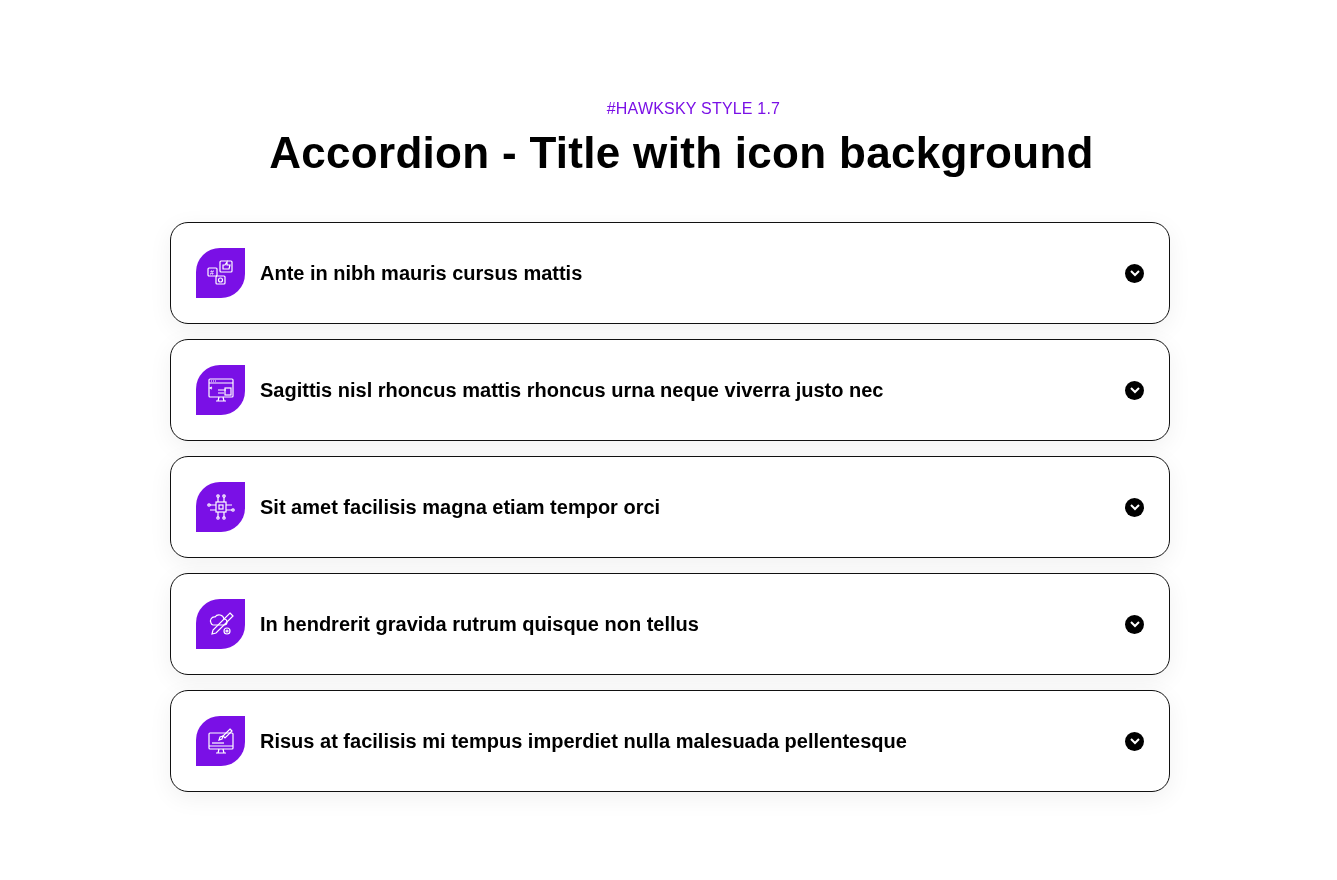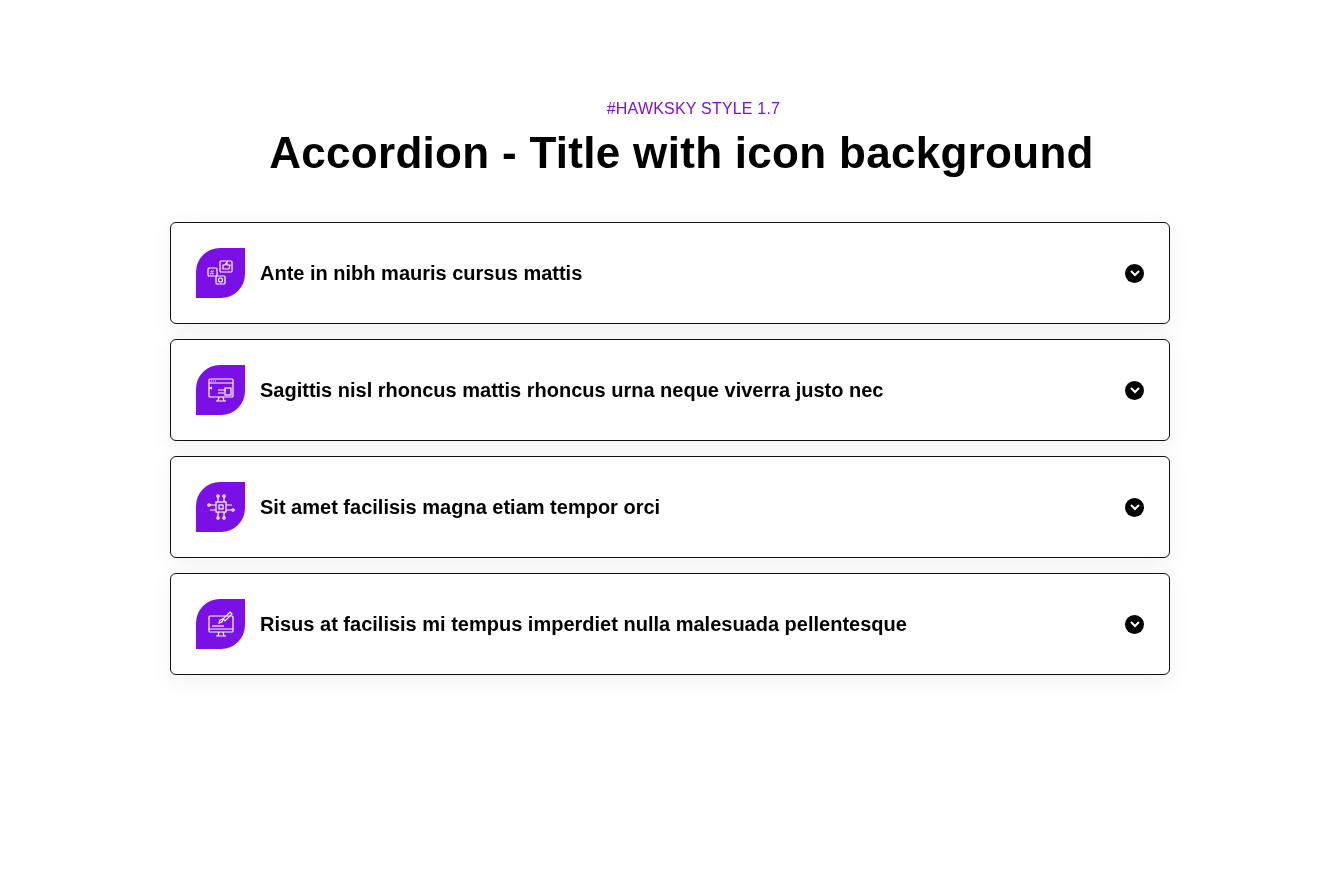--- a/index.html
+++ b/index.html
@@ -1,20 +1,20 @@
 <!DOCTYPE html>
 <html><head>
 <meta charset="utf-8">
 <style>
   html, body { margin: 0; padding: 0; background: #ffffff; }
   body { width: 1337px; height: 880px; position: relative; font-family: "Liberation Sans", sans-serif; color: #000; }
   .eyebrow { position: absolute; top: 100px; left: 0; width: 1291px; text-align: center; font-size: 16px; color: #7a10e6; letter-spacing: 0.2px; margin-left: 48px; }
   .title { position: absolute; top: 128px; left: 0; width: 1337px; text-align: center; font-size: 44px; font-weight: bold; margin: 0; letter-spacing: 0.3px; padding-left: 13px; }
   .list { position: absolute; left: 170px; top: 222px; width: 1000px; }
-  .item { box-sizing: border-box; height: 102px; border: 1px solid #111; border-radius: 6px; margin-bottom: 15px; background: #fff; box-shadow: 0 6px 24px rgba(0,0,0,0.06); display: flex; align-items: center; padding: 0 25px; cursor: pointer; }
+  .item { box-sizing: border-box; height: 102px; border: 1px solid #111; border-radius: 18px; margin-bottom: 15px; background: #fff; box-shadow: 0 6px 24px rgba(0,0,0,0.06); display: flex; align-items: center; padding: 0 25px; cursor: pointer; }
   .icon-bg { width: 49px; height: 50px; background: #7a10e6; border-radius: 24px 0 24px 0; display: flex; align-items: center; justify-content: center; flex: 0 0 auto; }
   .label { margin-left: 15px; font-size: 20px; font-weight: bold; flex: 1; }
   .chev { width: 19px; height: 19px; border-radius: 50%; background: #000; display: flex; align-items: center; justify-content: center; }
 </style>
 </head>
 <body>
 
 <div class="eyebrow">#HAWKSKY STYLE 1.7</div>
 <h1 class="title">Accordion - Title with icon background</h1>
 
@@ -70,20 +70,36 @@
       </svg>
     </span>
     <span class="label">Sit amet facilisis magna etiam tempor orci</span>
     <span class="chev">
       <svg width="10" height="7" viewBox="0 0 10 7">
           <path d="M1 1l4 4 4-4" stroke="#fff" stroke-width="2" fill="none"></path>
         </svg>
     </span>
   </div>
 
+  <div class="item">
+    <span class="icon-bg">
+      <svg width="30" height="30" viewBox="0 0 30 30" fill="none" stroke="#fff" stroke-width="1.2">
+        <path d="M5 14a4 4 0 0 1 4-6 5 5 0 0 1 9 2 3 3 0 0 1 0 6H7a3 3 0 0 1-2-2z"></path>
+        <path d="M24 4l3 3L10 24l-4 1 1-4z"></path>
+          <circle cx="21" cy="22" r="3"></circle>
+          <circle cx="21" cy="22" r="1"></circle>
+      </svg>
+    </span>
+    <span class="label">In hendrerit gravida rutrum quisque non tellus</span>
+    <span class="chev">
+      <svg width="10" height="7" viewBox="0 0 10 7">
+          <path d="M1 1l4 4 4-4" stroke="#fff" stroke-width="2" fill="none"></path>
+        </svg>
+    </span>
+  </div>
 
   <div class="item">
     <span class="icon-bg">
       <svg width="30" height="30" viewBox="0 0 30 30" fill="none" stroke="#fff" stroke-width="1.2">
         <rect x="3" y="7" width="24" height="16" rx="1"></rect>
           <path d="M3 20h24M13 23l-1 4M17 23l1 4M10 27h10"></path>
         <path d="M24 3l2 2-7 7-2-2z"></path>
           <path d="M17 10l-3 1-1 3 3-1z"></path>
         <path d="M6 17h12"></path>
       </svg>

